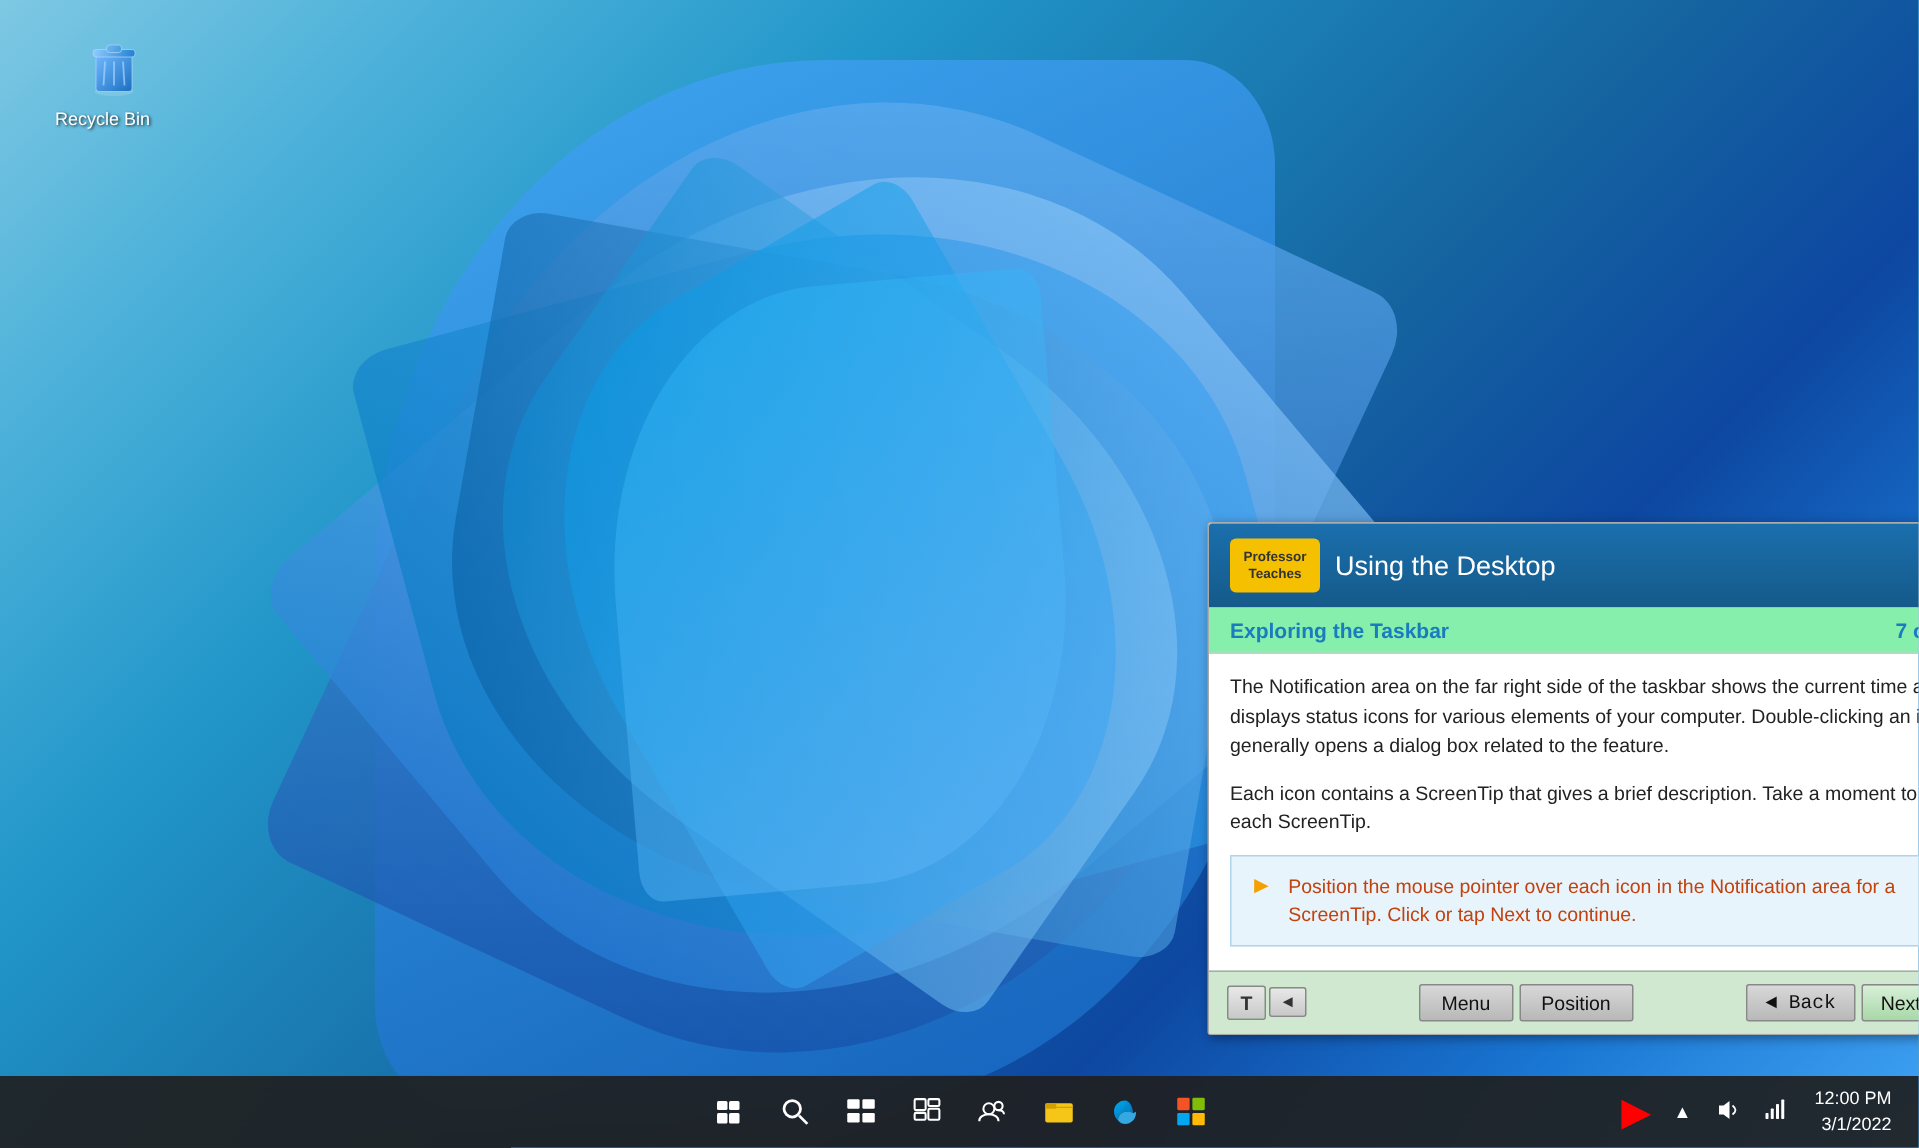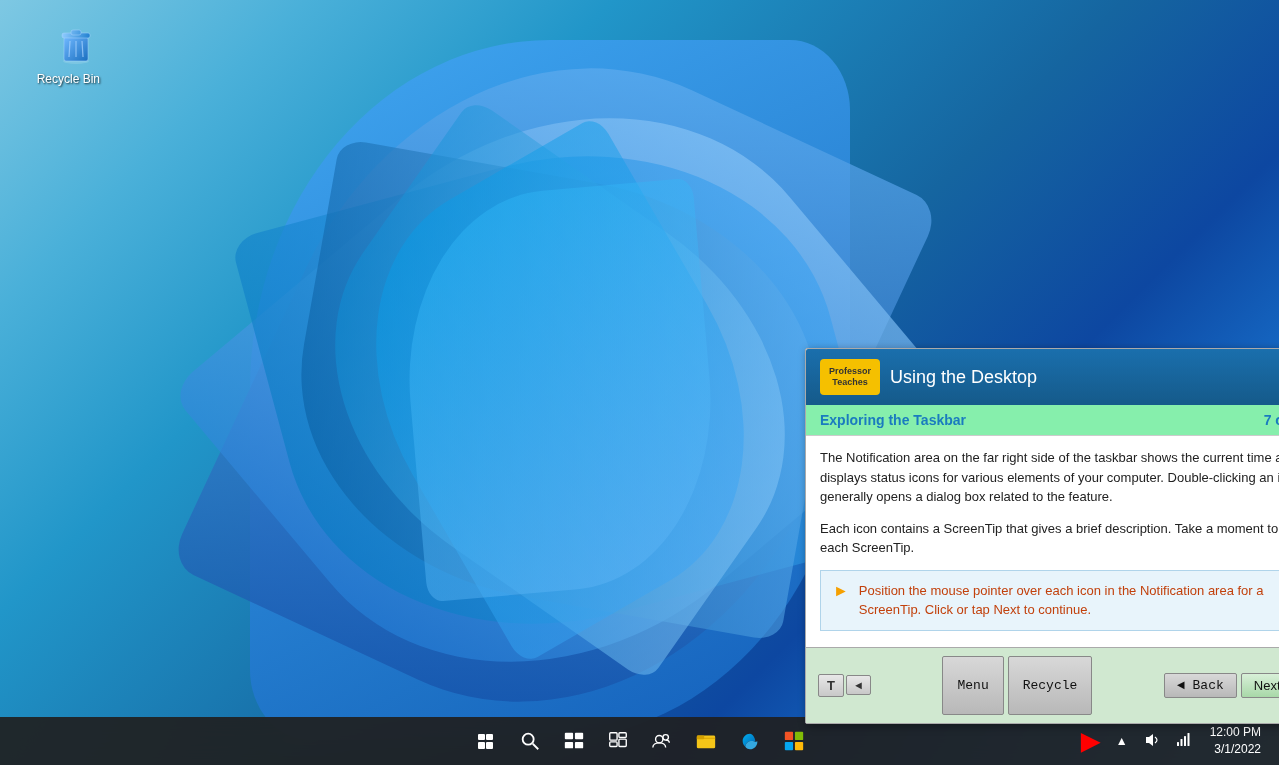--- a/index.html
+++ b/index.html
@@ -290,26 +290,25 @@
     }
 
     .footer-center {
       display: flex;
       gap: 4px;
     }
 
     .footer-menu-btn {
       background: linear-gradient(180deg, #d8d8d8 0%, #b8b8b8 100%);
       border: 1px solid #888;
-      padding: 21px 14px;
+      padding: 4px 14px;
       font-size: 13px;
       cursor: pointer;
       border-radius: 2px;
       color: #111;
-      font-family: Liberation Mono, monospace;
     }
 
     .footer-right {
       display: flex;
       gap: 4px;
     }
 
     .footer-nav-btn {
       background: linear-gradient(180deg, #d8d8d8 0%, #b8b8b8 100%);
       border: 1px solid #888;
@@ -411,21 +410,21 @@
       </div>
     </div>
   </div>
   <div class="popup-footer">
     <div class="footer-left">
       <button class="footer-t-btn">T</button>
       <button class="footer-arrow-btn">◄</button>
     </div>
     <div class="footer-center">
       <button class="footer-menu-btn">Menu</button>
-      <button class="footer-menu-btn">Recycle</button>
+      <button class="footer-menu-btn">Position</button>
     </div>
     <div class="footer-right">
       <button class="footer-nav-btn">◄ Back</button>
       <button class="footer-next-btn">Next ►</button>
     </div>
   </div>
 </div>
 
 <div id="taskbar">
   <div class="taskbar-left"></div>

